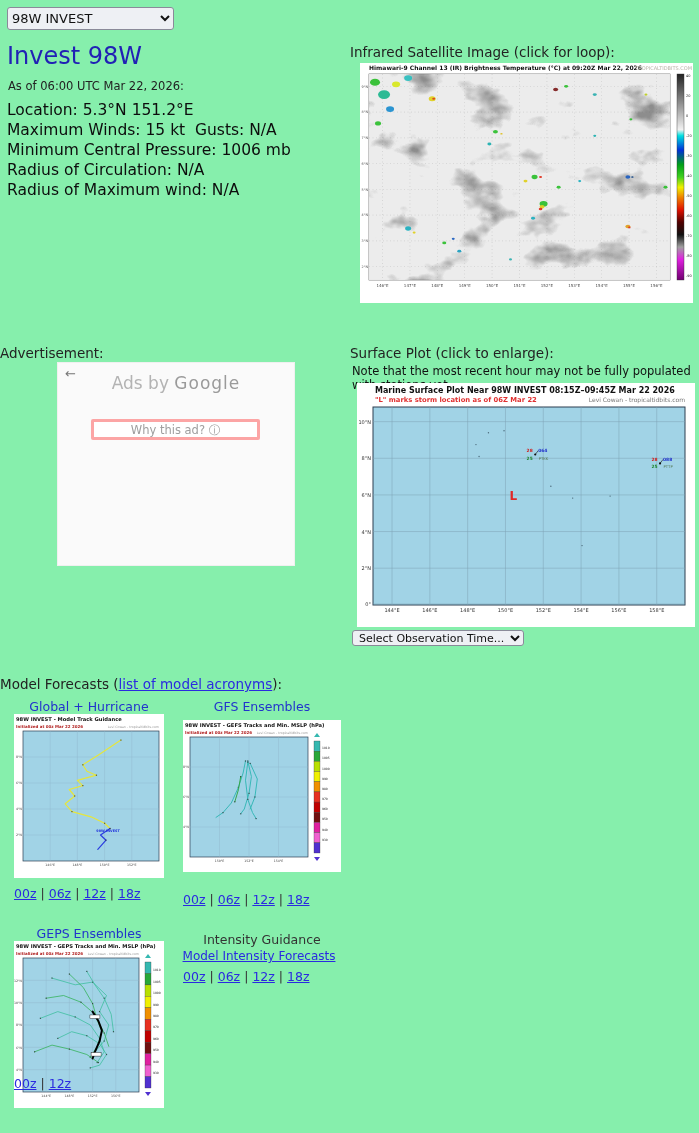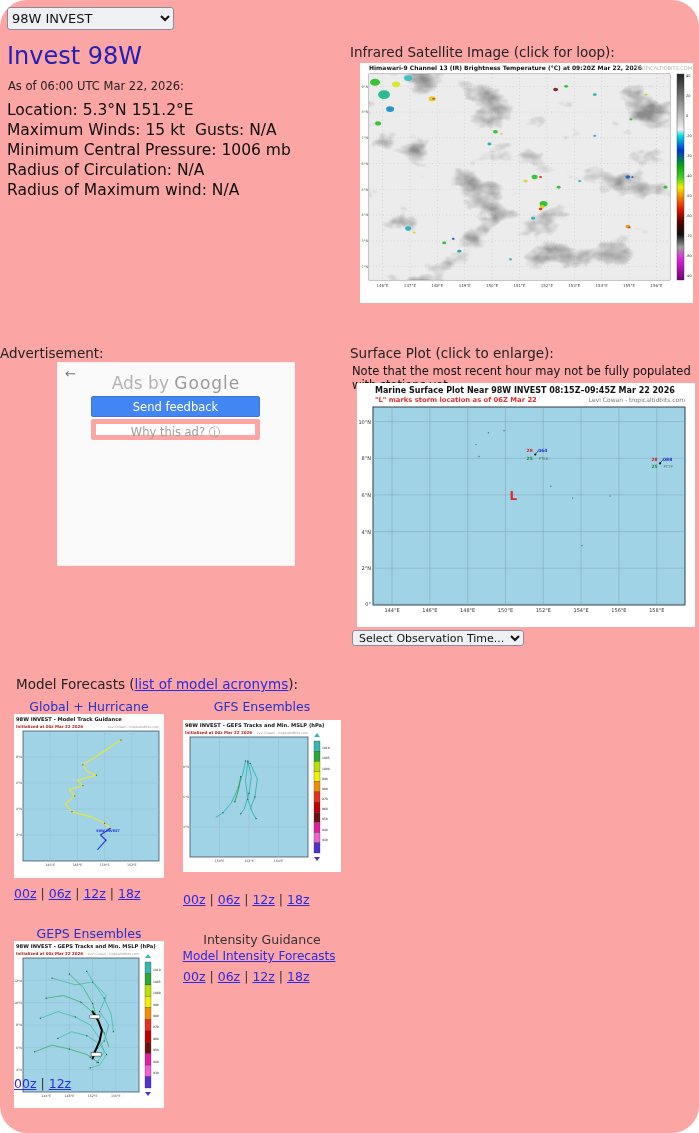--- a/index.html
+++ b/index.html
@@ -1,42 +1,42 @@
 <!DOCTYPE html>
 <html><head>
 <meta charset="utf-8">
 <style>
   html,body{margin:0;padding:0;background:#ffffff;}
-  #page{position:relative;width:699px;height:1133px;background:#fca5a5;
-        font-family:"DejaVu Sans","Liberation Sans",sans-serif;color:#111;overflow:hidden;border-radius:27px;}
+  #page{position:relative;width:699px;height:1133px;background:#86efac;
+        font-family:"DejaVu Sans","Liberation Sans",sans-serif;color:#111;overflow:hidden;}
   .abs{position:absolute;}
   select{font-family:"DejaVu Sans","Liberation Sans",sans-serif;background:#eef0f4;
          border:1px solid #8a8a99;border-radius:3px;color:#111;}
   #storm-select{left:7px;top:7px;width:167px;height:23px;font-size:13px;}
   #page-title{left:7px;top:42px;font-size:24px;font-weight:500;color:#2121b5;margin:0;}
   #as-of{left:8px;top:79px;font-size:11.5px;color:#222;}
   #storm-info{left:7px;top:100px;font-size:15.5px;line-height:20px;color:#0d0d0d;}
   .info-line{white-space:pre-wrap;}
   .sec-title{font-size:13.5px;color:#222;text-align:left;}
   #sat-title{left:350px;top:44px;width:349px;}
   #sat-svg{left:360px;top:63px;}
   #ad-label{left:0;top:345px;width:350px;}
   #ad-box{left:57px;top:362px;width:236px;height:202px;background:#fafafa;border:1px solid #f0f0f0;}
   #ad-arrow{position:absolute;left:7px;top:3px;color:#757575;font-size:13px;cursor:pointer;}
   #ad-brand{position:absolute;left:0;top:10px;width:100%;text-align:center;font-size:17px;color:#b3b3b3;}
   #ad-brand .gname{color:#9a9a9a;letter-spacing:1px;}
   .ad-btn{position:absolute;left:33px;width:169px;height:21px;font-size:11.5px;border-radius:2px;
           font-family:"DejaVu Sans","Liberation Sans",sans-serif;cursor:pointer;}
   #ad-feedback{top:33px;background:#4285f4;color:#fff;border:1px solid #3b78db;}
-  #ad-why{top:56px;background:#fff;color:#9e9e9e;border:5px solid #fca5a5;}
+  #ad-why{top:56px;background:#fff;color:#9e9e9e;border:3px solid #fca5a5;}
   #surface-title{left:350px;top:345px;width:349px;}
   #surface-note{left:352px;top:364px;width:347px;font-size:11.5px;color:#111;}
   #surface-svg{left:357px;top:383px;}
   #obs-select{left:352px;top:630px;height:16px;font-size:11px;padding:0 2px;}
-  #models-title{left:16px;top:676px;width:352px;}
+  #models-title{left:0;top:676px;width:352px;}
   a{color:#2a2ae0;}
   .panel-head{font-size:12.5px;font-weight:500;color:#2233cc;text-align:center;text-decoration:none;display:block;}
   #track-heading{left:14px;top:699px;width:150px;}
   #gefs-heading{left:183px;top:699px;width:158px;}
   #geps-heading{left:14px;top:926px;width:150px;}
   #intensity-heading{left:183px;top:932px;width:158px;font-size:12.5px;font-weight:500;color:#333;text-align:center;}
   #intensity-link{left:168px;top:949px;width:182px;font-size:12px;text-align:center;}
   #track-svg{left:14px;top:714px;}
   #gefs-svg{left:183px;top:720px;}
   #geps-svg{left:14px;top:941px;}
@@ -186,21 +186,20 @@
       <text x="326" y="154" font-size="3.5" fill="#222">-60</text>
       <text x="326" y="174" font-size="3.5" fill="#222">-70</text>
       <text x="326" y="194" font-size="3.5" fill="#222">-80</text>
       <text x="326" y="214" font-size="3.5" fill="#222">-90</text>
     </svg>
 
   <div id="ad-label" class="abs sec-title">Advertisement:</div>
   <div id="ad-box" class="abs">
     <div id="ad-arrow">←</div>
     <div id="ad-brand"><span>Ads by </span><span class="gname">Google</span></div>
-    <button id="ad-feedback" class="ad-btn">Send feedback</button>
     <button id="ad-why" class="ad-btn">Why this ad? ⓘ</button>
   </div>
 
   <div id="surface-title" class="abs sec-title">Surface Plot (click to enlarge):</div>
   <div id="surface-note" class="abs">Note that the most recent hour may not be fully populated with stations yet.</div>
   <svg id="surface-svg" class="abs" width="338" height="244" viewBox="0 0 338 244">
       <rect x="0" y="0" width="338" height="244" fill="#fff"></rect>
       <text x="18" y="10" font-size="8" font-weight="bold" fill="#111">Marine Surface Plot Near 98W INVEST 08:15Z–09:45Z Mar 22 2026</text>
       <text x="18" y="19" font-size="6.8" fill="#e03030" font-weight="bold">"L" marks storm location as of 06Z Mar 22</text>
       <text x="328" y="19" font-size="6" fill="#777" text-anchor="end">Levi Cowan - tropicaltidbits.com</text>

